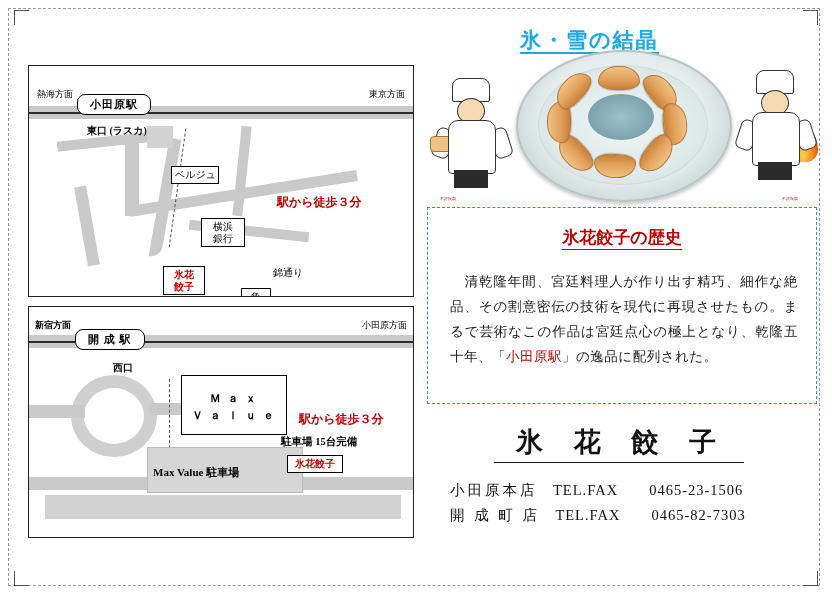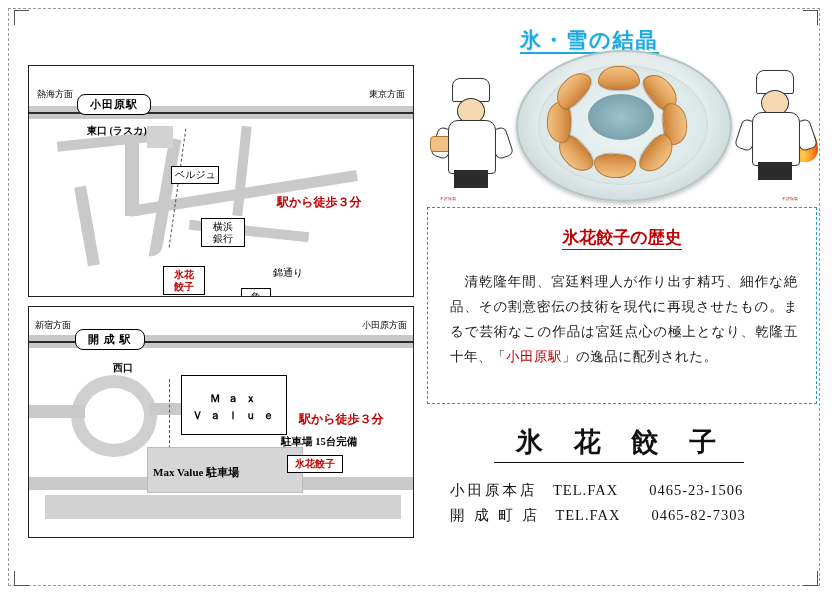--- a/index.html
+++ b/index.html
@@ -314,21 +314,21 @@
       <div class="map-text" style="left:244px; top:200px;">錦通り</div>
 
       <div class="map-red" style="left:248px; top:128px;">駅から徒歩３分</div>
     </div>
   </div>
 
   <div class="map-panel" id="map-bottom">
     <div class="map-inner">
       <div class="rail" style="left:0; top:28px; width:386px;"></div>
       <div class="rail-line" style="left:0; top:34px; width:386px;"></div>
-      <div class="dir-label" style="left:6px; top:12px;">新宿方面</div>
+      <div class="dir-label" style="left:6px; top:12px;font-weight:bold;">新宿方面</div>
       <div class="dir-label" style="right:6px; top:12px;">小田原方面</div>
 
       <div class="station-pill" style="left:46px; top:22px;">開 成 駅</div>
       <div class="map-text bold" style="left:84px; top:54px;">西口</div>
 
       <div style="position:absolute; left:42px; top:68px; width:86px; height:82px; border:13px solid #cfcfcf; border-radius:50%; box-sizing:border-box;"></div>
       <div class="road" style="left:0px; top:98px; width:56px; height:13px;"></div>
       <div class="road" style="left:0px; top:170px; width:386px; height:13px;"></div>
       <div class="road" style="left:120px; top:96px; width:40px; height:12px;"></div>
       <div class="gray-block" style="left:16px; top:188px; width:356px; height:24px;"></div>

